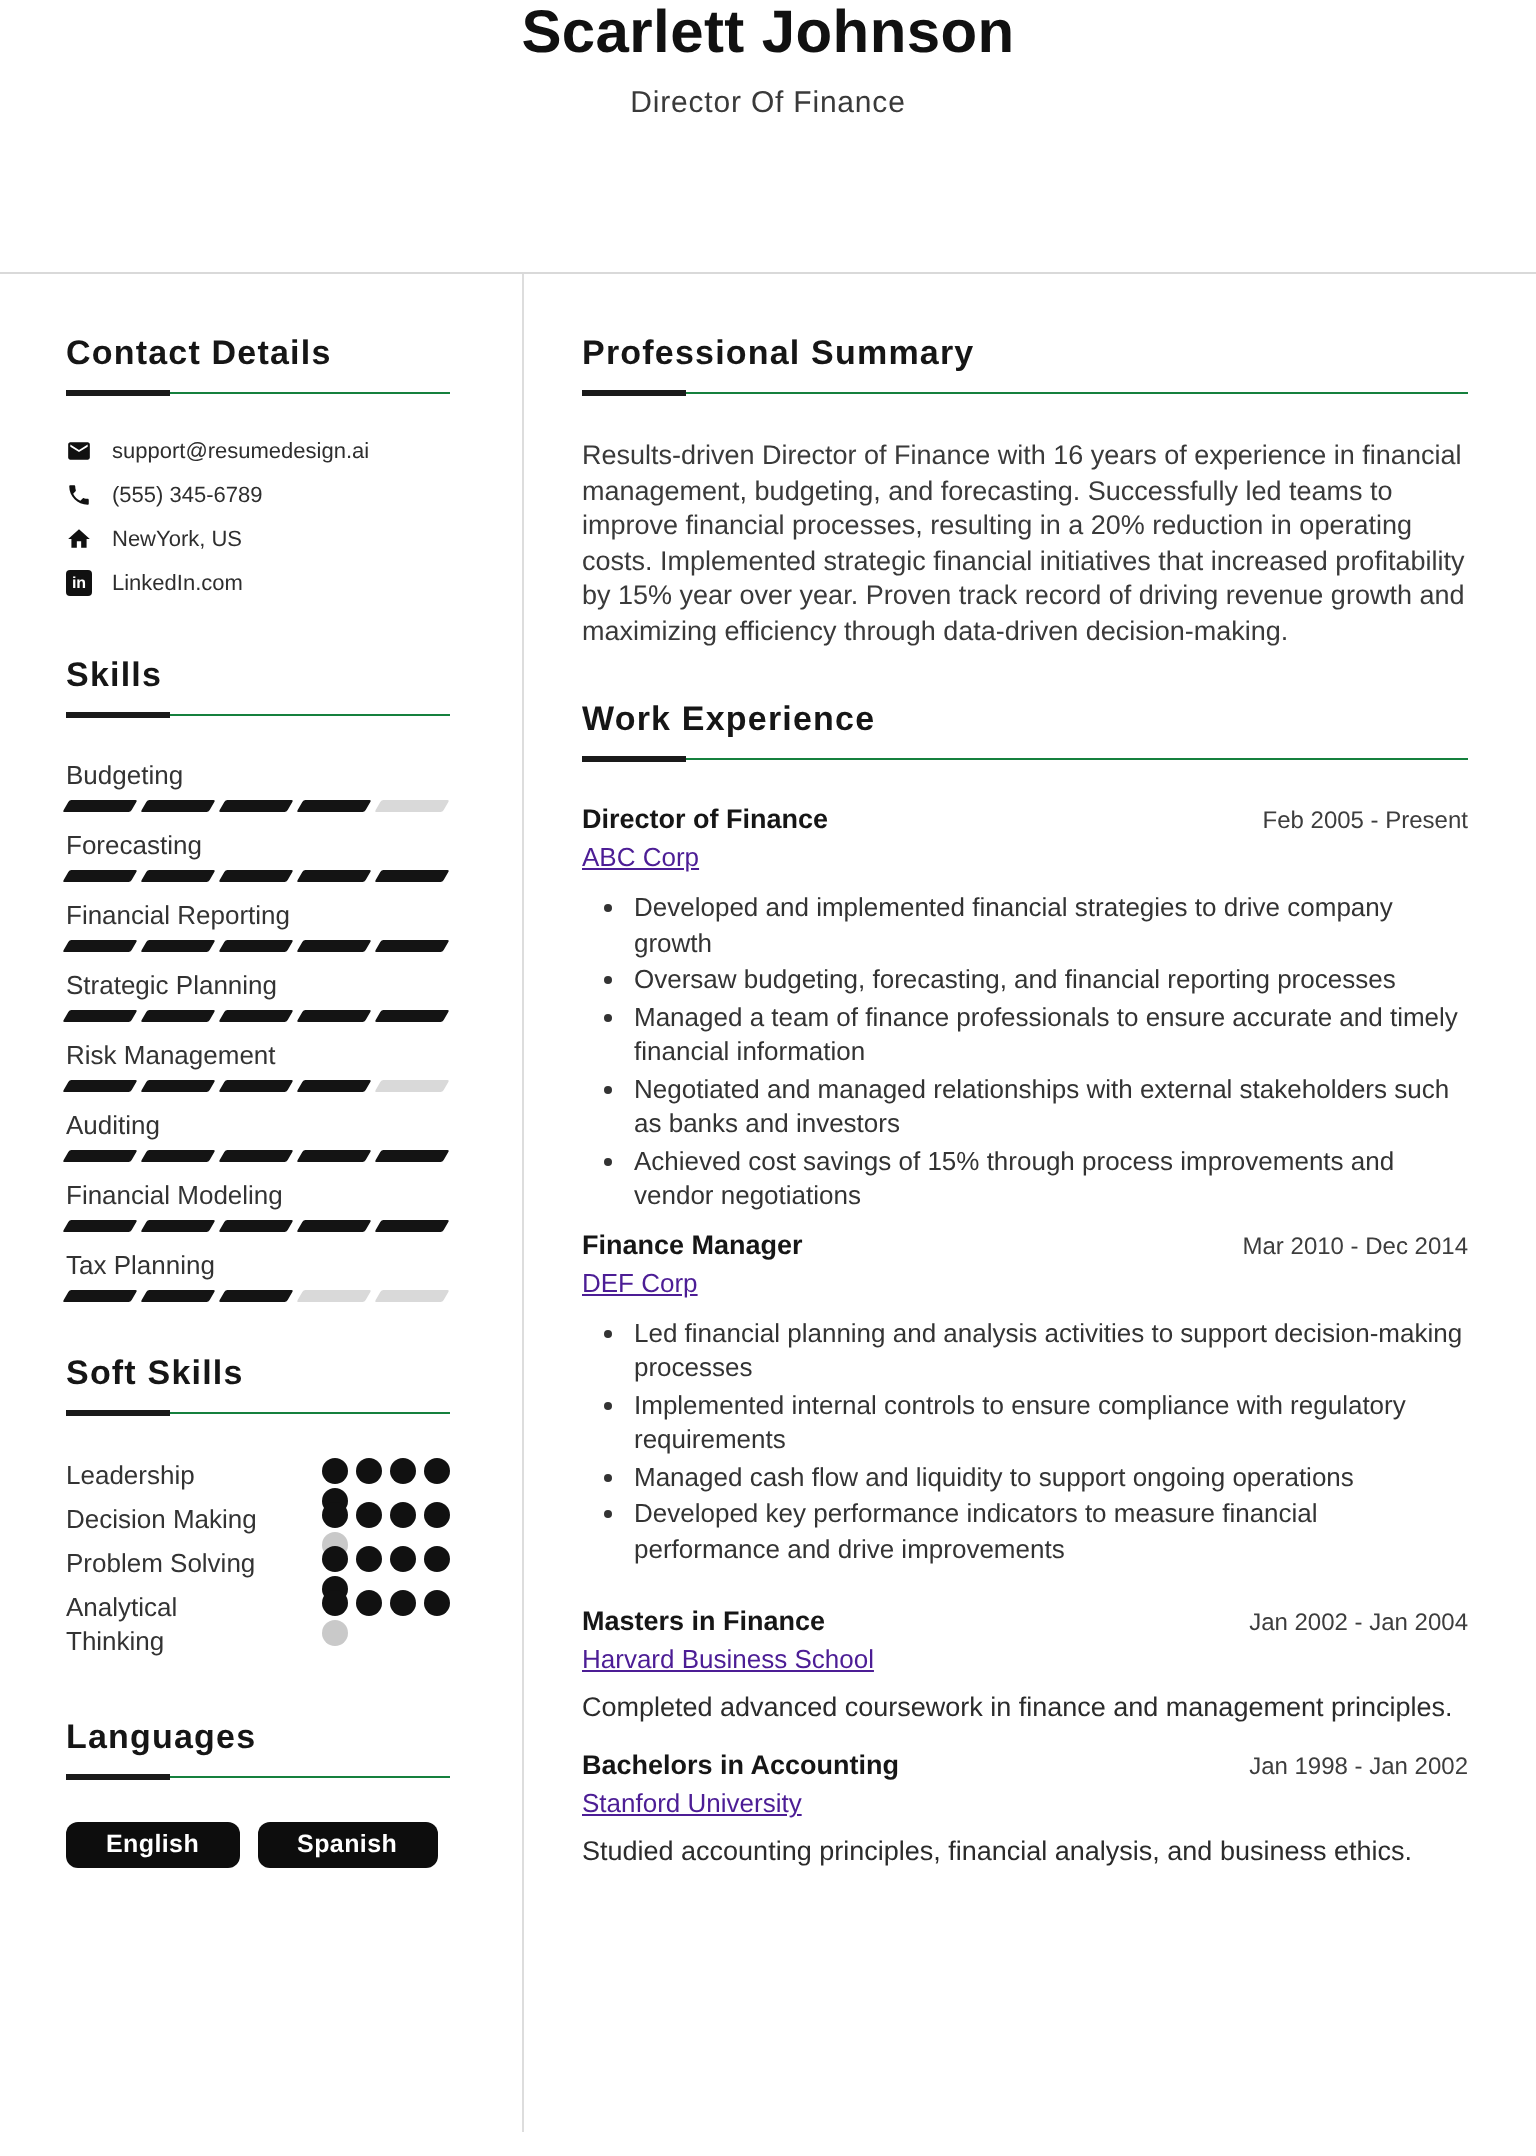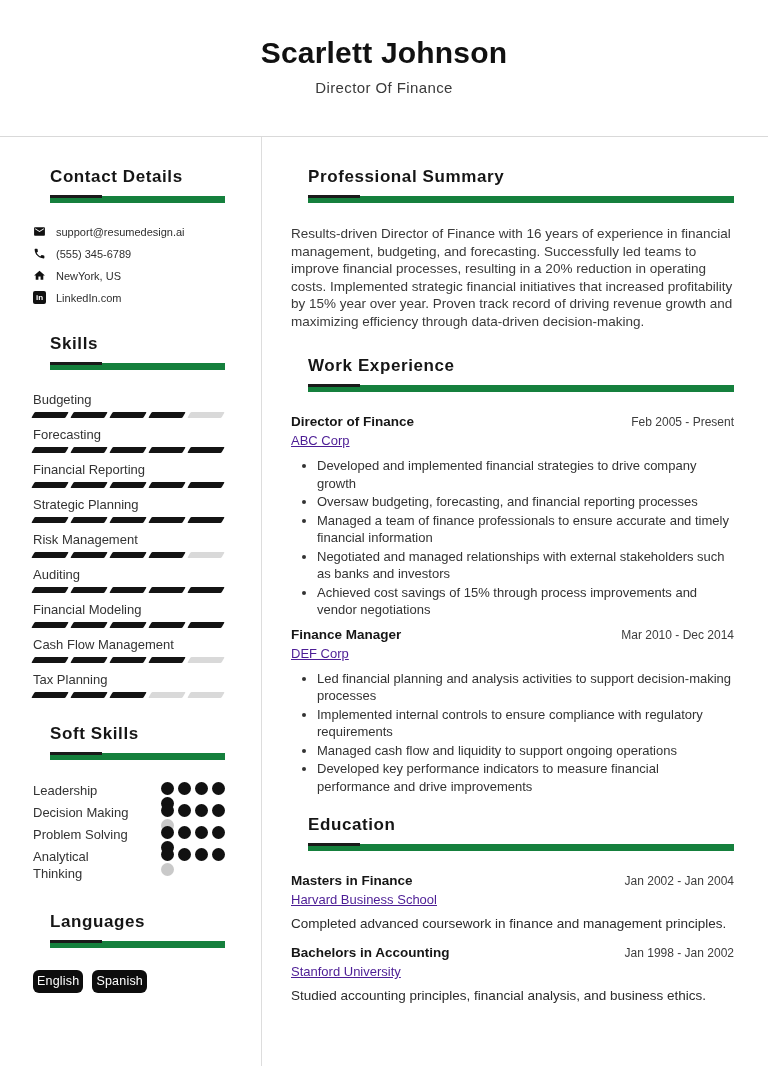--- a/index.html
+++ b/index.html
@@ -5,39 +5,38 @@
   * { box-sizing: border-box; margin: 0; padding: 0; }
   html, body { width: 768px; }
   body {
     height: 1078px;
     background: #ffffff;
     font-family: "Liberation Sans", sans-serif;
     color: #2e2e2e;
     overflow: hidden;
   }
   
-  .header { text-align: center; padding-top: 36px; height: 137px; border-bottom: 1px solid #d9d9d9; }
+  .header { text-align: center; height: 137px; border-bottom: 1px solid #d9d9d9; }
   .header .name { font-size: 30px; font-weight: 700; color: #111; letter-spacing: 0.2px; }
   .header .role { font-size: 15px; color: #3a3a3a; margin-top: 9px; letter-spacing: 0.4px; }
 
   
   .columns { display: flex; align-items: stretch; height: 941px; }
   .left-col  { width: 192px; margin-left: 33px; padding-top: 30px; }
   .v-divider { width: 1px; background: #ddd; margin-left: 36px; margin-right: 29px; margin-bottom: 12px; }
   .right-col { flex: 1; margin-right: 34px; padding-top: 30px; }
 
   
   .sec-head {
     position: relative;
     font-size: 17px; font-weight: 700; color: #161616;
     letter-spacing: 0.6px;
     padding-bottom: 9px;
-    border-bottom: 7px solid #15803d;
+    border-bottom: 1px solid #15803d;
     margin-bottom: 22px;
-    margin-left: 17px;
   }
   .sec-head::after {
     content: ""; position: absolute; left: 0; bottom: -2px;
     width: 52px; height: 3px; background: #1a1a1a;
   }
 
   
   .contact-list { margin-bottom: 30px; }
   .contact-row { display: flex; align-items: center; margin-bottom: 9px; }
   .c-icon { width: 13px; height: 13px; margin-right: 10px; flex: 0 0 13px; display: inline-flex; }
@@ -62,22 +61,22 @@
   .soft-row { display: flex; justify-content: space-between; align-items: flex-start; margin-bottom: 5px; }
   .soft-name { font-size: 13px; color: #333; max-width: 105px; line-height: 17px; }
   .dots { width: 64px; height: 13px; display: flex; flex-wrap: wrap; column-gap: 4px; row-gap: 2px; }
   .dot { width: 13px; height: 13px; border-radius: 50%; flex: 0 0 13px; }
   .dot.filled { background: #111; }
   .dot.empty  { background: #c9c9c9; }
 
   
   .lang-list { display: flex; gap: 9px; }
   .lang-pill {
-    background: #0d0d0d; color: #fff; font-size: 12.5px; font-weight: 400;
-    padding: 4px 4px 5px; border-radius: 6px; letter-spacing: 0.2px;
+    background: #0d0d0d; color: #fff; font-size: 12.5px; font-weight: 700;
+    padding: 4px 20px 5px; border-radius: 6px; letter-spacing: 0.2px;
   }
 
   
   .summary-text { font-size: 13.5px; line-height: 17.5px; color: #3a3a3a; margin-bottom: 26px; }
   .section-block { margin-bottom: 20px; }
 
   .entry-head { display: flex; justify-content: space-between; align-items: baseline; }
   .entry-title { font-size: 13.5px; font-weight: 700; color: #161616; }
   .entry-dates { font-size: 12px; color: #3d3d3d; white-space: nowrap; }
   .entry-sub { font-size: 13px; color: #4c1d95; margin-top: 4px; text-decoration: underline; }
@@ -204,30 +203,20 @@
             <div class="skill-name">Financial Modeling</div>
             <div class="skill-bar">
               <span class="seg filled"></span>
               <span class="seg filled"></span>
               <span class="seg filled"></span>
               <span class="seg filled"></span>
               <span class="seg filled"></span>
             </div>
           </div>
           <div class="skill-row">
-            <div class="skill-name">Cash Flow Management</div>
-            <div class="skill-bar">
-              <span class="seg filled"></span>
-              <span class="seg filled"></span>
-              <span class="seg filled"></span>
-              <span class="seg filled"></span>
-              <span class="seg empty"></span>
-            </div>
-          </div>
-          <div class="skill-row">
             <div class="skill-name">Tax Planning</div>
             <div class="skill-bar">
               <span class="seg filled"></span>
               <span class="seg filled"></span>
               <span class="seg filled"></span>
               <span class="seg empty"></span>
               <span class="seg empty"></span>
             </div>
           </div>
         </div>
@@ -325,21 +314,20 @@
               <li>Led financial planning and analysis activities to support decision-making processes</li>
               <li>Implemented internal controls to ensure compliance with regulatory requirements</li>
               <li>Managed cash flow and liquidity to support ongoing operations</li>
               <li>Developed key performance indicators to measure financial performance and drive improvements</li>
             </ul>
           </div>
         </div>
     </div>
 
     <div class="section-block">
-      <div class="sec-head">Education</div>
       <div id="education-list">
           <div class="edu">
             <div class="entry-head">
               <div class="entry-title">Masters in Finance</div>
               <div class="entry-dates">Jan 2002 - Jan 2004</div>
             </div>
             <div class="entry-sub">Harvard Business School</div>
             <div class="edu-desc">Completed advanced coursework in finance and management principles.</div>
           </div>
           <div class="edu">

